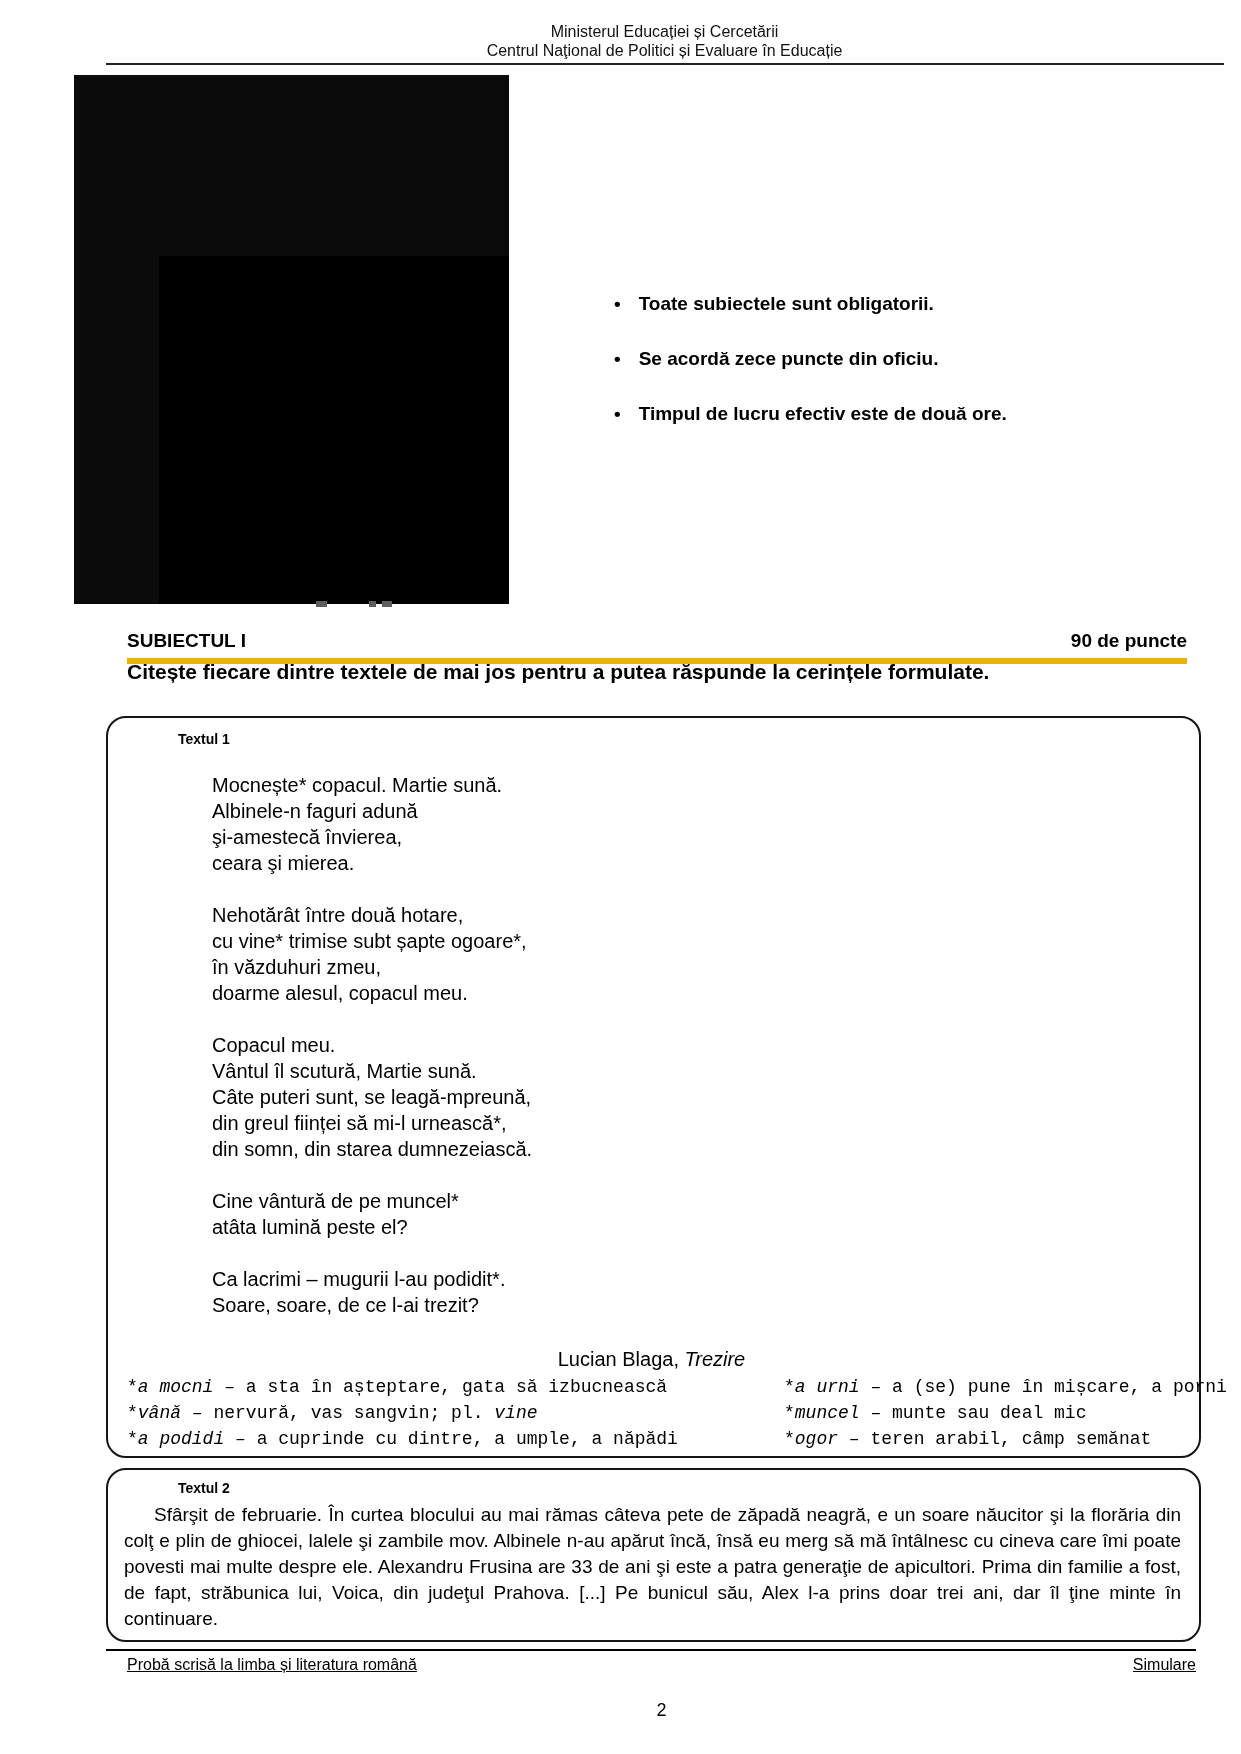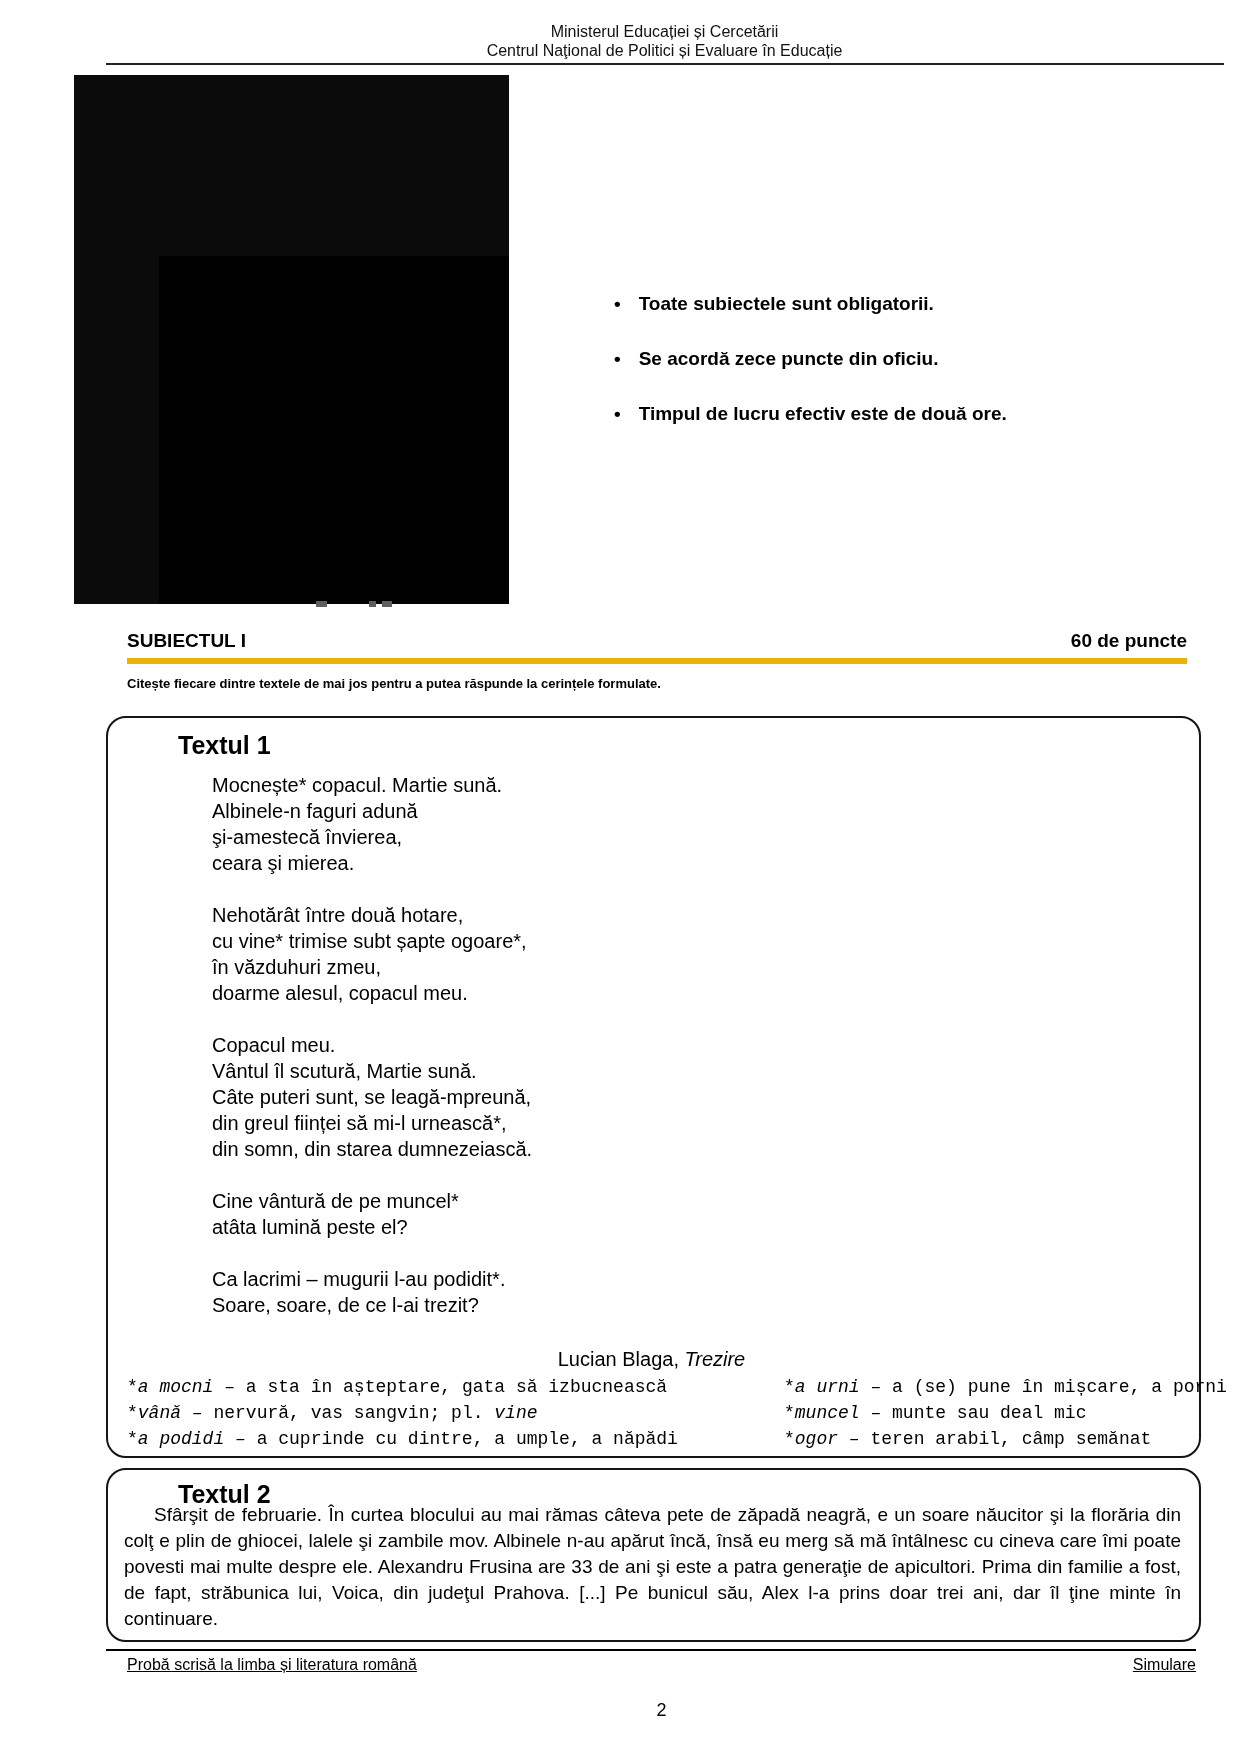--- a/index.html
+++ b/index.html
@@ -15,26 +15,26 @@
   
   .redact-outer{left:30px;top:75px;width:435px;height:529px;background:#0b0b0b;}
   .redact-inner{position:absolute;left:85px;top:181px;width:350px;height:348px;background:#000;}
   .artifact{position:absolute;background:#5f5f5f;}
   
   .notice-item{left:570px;display:flex;align-items:flex-start;font-weight:bold;font-size:19px;}
   .notice-item .dot{margin-right:18px;font-size:19px;line-height:22px;}
   
   .subject-row{left:83px;top:630px;width:1060px;display:flex;justify-content:space-between;
     font-weight:bold;font-size:19px;border-bottom:6px solid #eab308;padding-bottom:6px;}
-  .lead{left:83px;top:676px;font-weight:bold;font-size:13px;}
+  .lead{left:83px;top:660px;font-weight:bold;font-size:21px;}
   
   .tbox{border:2px solid #151515;border-radius:20px;background:#fff;}
   .box1{left:62px;top:716px;width:1091px;height:738px;}
   .box2{left:62px;top:1468px;width:1091px;height:170px;}
-  .tbox-label{font-weight:bold;font-size:25px;}
+  .tbox-label{font-weight:bold;font-size:14px;}
   
   .poem{left:168px;top:772px;font-size:20px;line-height:26px;}
   .stanza{margin:0 0 26px 0;}
   .attribution{left:62px;top:1348px;width:1091px;text-align:center;font-size:20px;}
   .it{font-style:italic;}
   
   .fnotes{top:1374px;font-size:18px;line-height:26px;font-family:Liberation Mono, monospace;}
   .fnotes-left{left:83px;}
   .fnotes-right{left:740px;}
   
@@ -72,21 +72,21 @@
     <span class="dot">•</span>
     <span>Se acordă zece puncte din oficiu.</span>
   </div>
   <div class="abs notice-item" style="top:403px">
     <span class="dot">•</span>
     <span>Timpul de lucru efectiv este de două ore.</span>
   </div>
 
   <div class="abs subject-row">
     <span>SUBIECTUL I</span>
-    <span>60 de puncte</span>
+    <span>90 de puncte</span>
   </div>
   <div class="abs lead">Citește fiecare dintre textele de mai jos pentru a putea răspunde la cerințele formulate.</div>
 
   <div class="abs tbox box1"></div>
   <div class="abs tbox-label" style="left:134px;top:731px">Textul 1</div>
 
   <div class="abs poem">
     <div class="stanza">
       <div>Mocnește* copacul. Martie sună.</div>
       <div>Albinele-n faguri adună</div>

